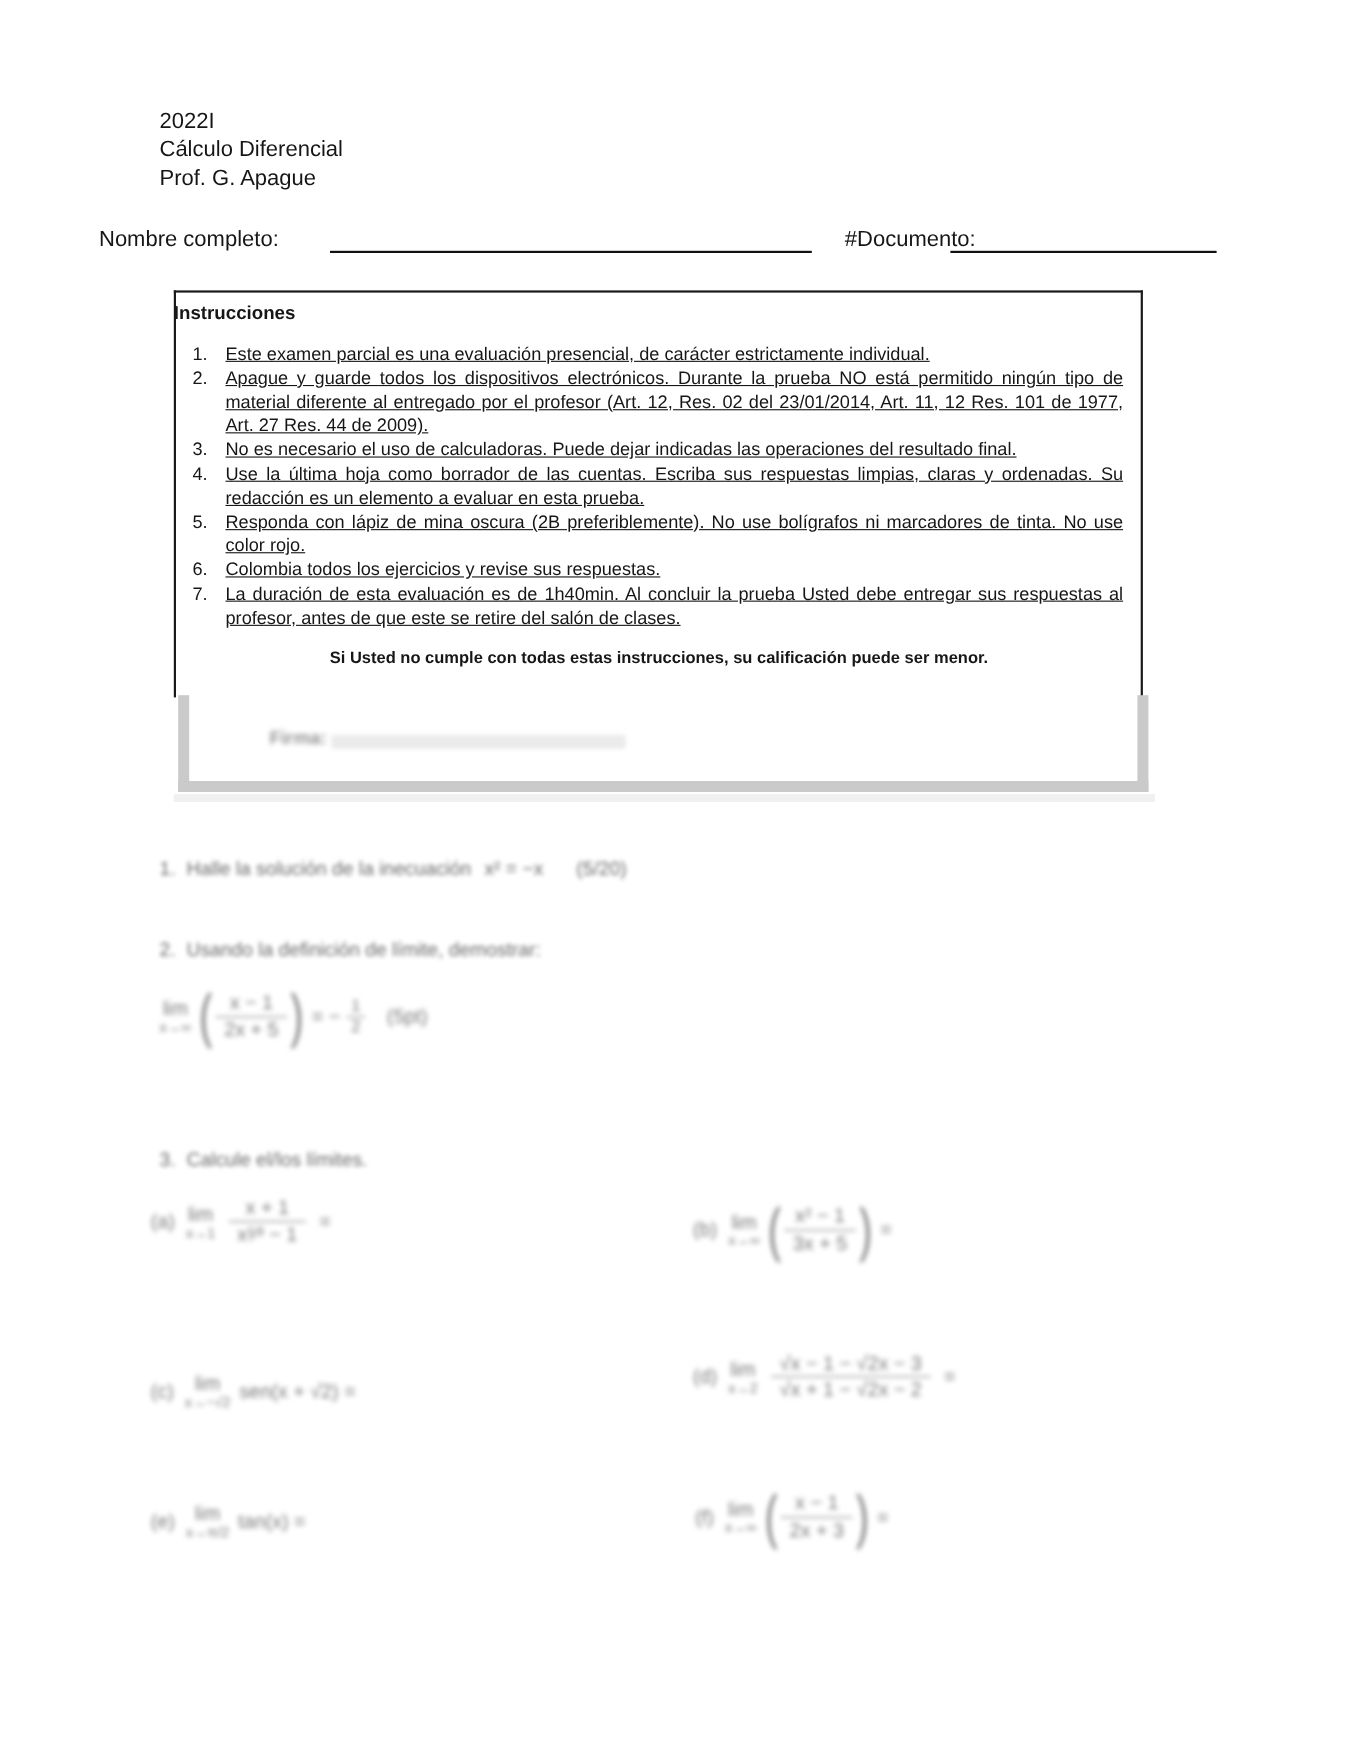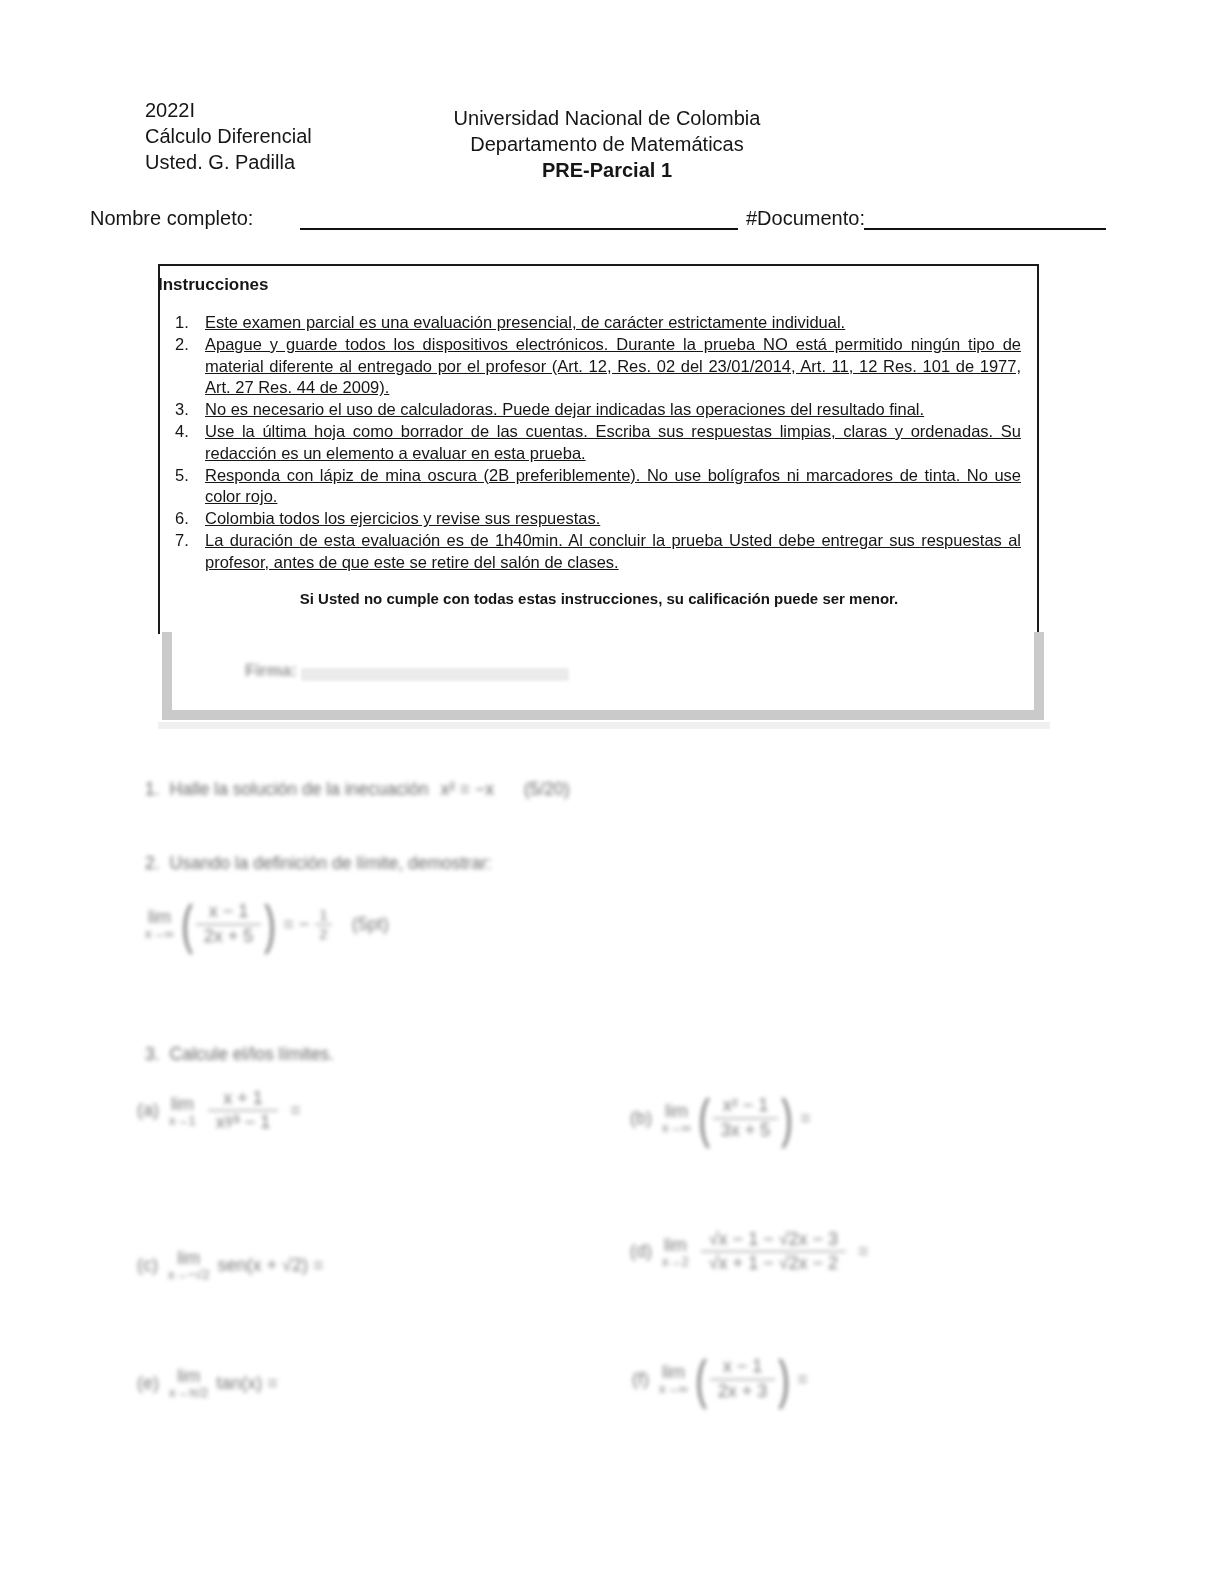--- a/index.html
+++ b/index.html
@@ -59,31 +59,26 @@
   .eq{margin-left:8px;}
 </style>
 </head>
 <body>
 
 <div class="page">
 
   <div class="hdr-left">
     <div>2022I</div>
     <div>Cálculo Diferencial</div>
-    <div>Usted. G. Padilla</div>
-  </div>
-  <div class="hdr-center">
-    <div>Universidad Nacional de Colombia</div>
-    <div>Departamento de Matemáticas</div>
-    <div class="bold">PRE-Parcial 1</div>
+    <div>Prof. G. Apague</div>
   </div>
 
   <div class="lbl" style="left:90px;top:176px;text-align:center;">Nombre completo:</div>
   <div class="blank-line" style="left:300px;top:197px;width:438px;"></div>
-  <div class="lbl" style="left:746px;top:176px;">#Documento:</div>
+  <div class="lbl" style="left:768px;top:176px;">#Documento:</div>
   <div class="blank-line" style="left:864px;top:197px;width:242px;"></div>
 
   <div class="ibox"></div>
   <div class="ibox-ext"></div>
   <div class="ibox-ext2"></div>
   <div class="ibox-title">Instrucciones</div>
 
   <div class="ilist">
     <div class="iitem">
       <span class="inum">1.</span>

